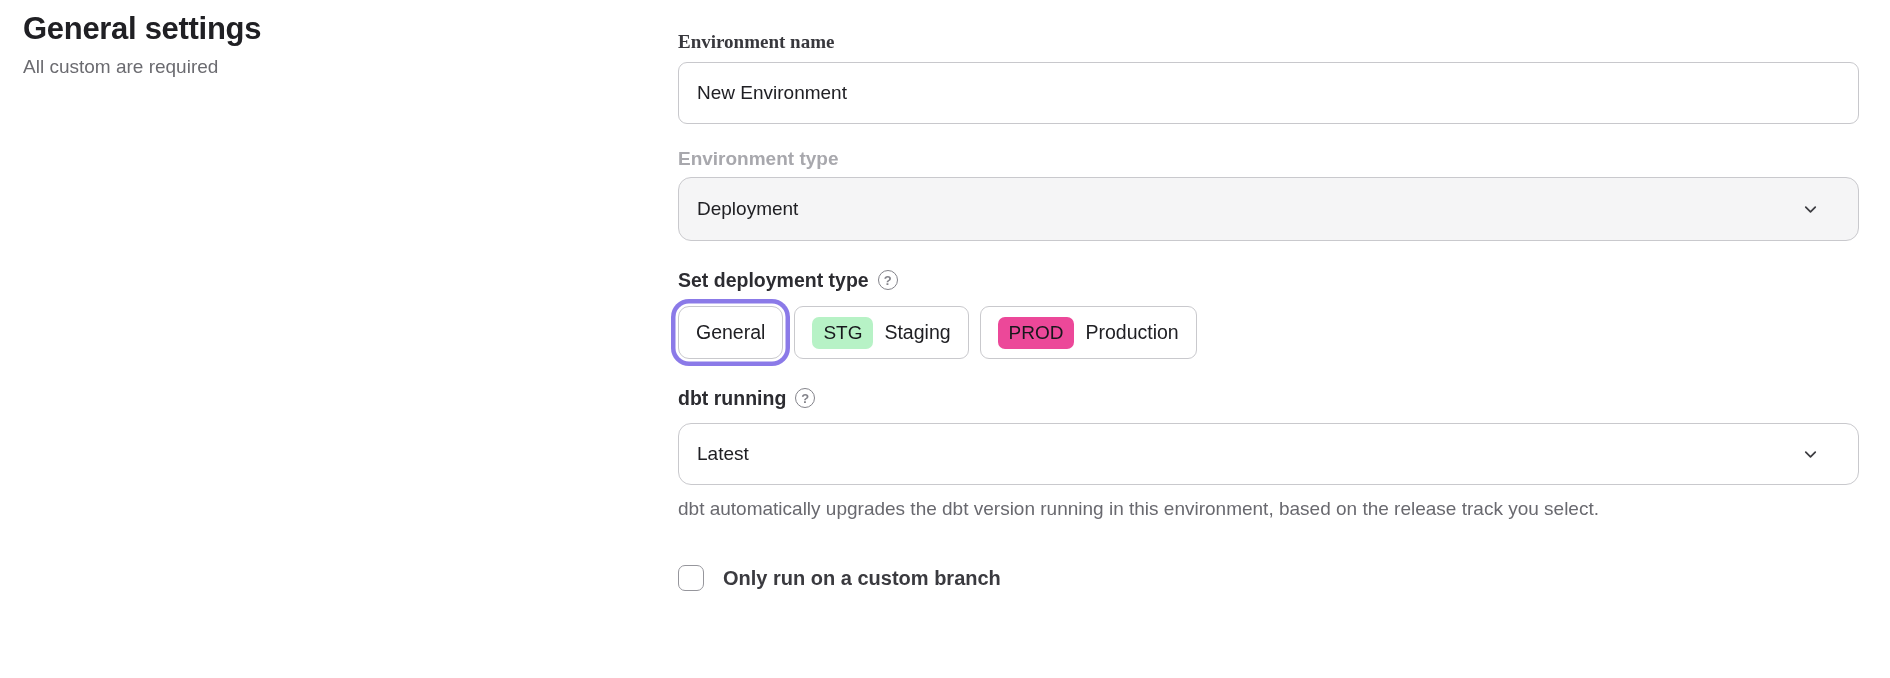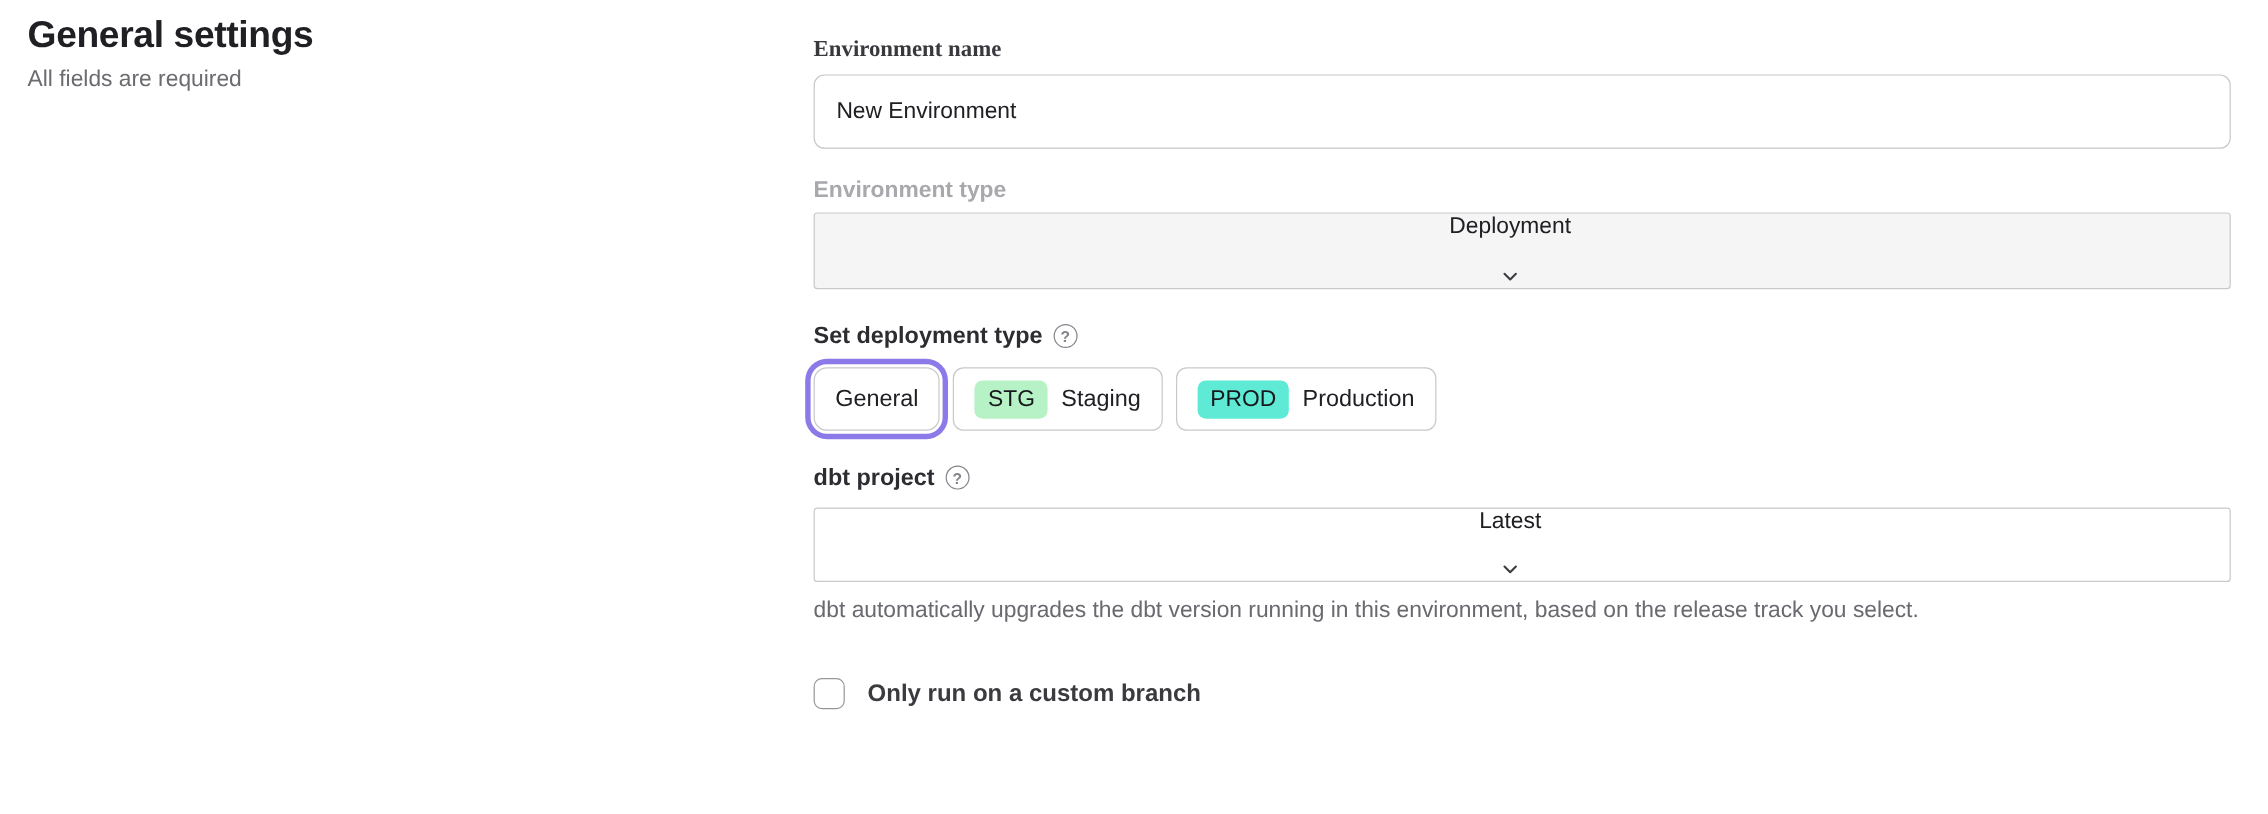--- a/index.html
+++ b/index.html
@@ -49,26 +49,25 @@
     background: #ffffff;
     outline: none;
   }
 
   .select {
     box-sizing: border-box;
     display: flex; align-items: center; justify-content: space-between;
     width: 100%; height: 64px;
     margin-top: 7px;
     border: 1.4px solid #c9c9cd;
-    border-radius: 3px;
+    border-radius: 13px;
     padding: 0 38px 0 18px;
     font-size: 19px; color: #202024;
     background: #ffffff;
     cursor: pointer;
-    flex-direction: column;
   }
   .select.is-disabled { background: #f5f5f6; cursor: default; }
   .select.version { margin-top: 13px; height: 62px; }
   .chevron { flex: 0 0 auto; display: block; }
 
   .helper {
     margin: 11px 0 0;
     font-size: 19px; line-height: 22px;
     color: #69696f;
   }
@@ -129,21 +128,21 @@
   }
   .checkbox-label {
     font-size: 20px; font-weight: 600; color: #3a3a3f;
   }
 </style>
 </head>
 <body>
 
 <div class="left-col">
   <h1 class="page-title">General settings</h1>
-  <p class="page-subtitle">All fields are required</p>
+  <p class="page-subtitle">All custom are required</p>
 </div>
 
 <div class="form-col">
 
   <label class="field-label first">Environment name</label>
   <input class="text-input" type="text" value="New Environment" style="">
 
   <label class="field-label disabled">Environment type</label>
   <div class="select is-disabled">
     <span>Deployment</span>
@@ -159,27 +158,27 @@
 
   <div class="button-row">
     <button class="type-btn selected">
       <span>General</span>
     </button>
     <button class="type-btn">
       <span class="badge" style="background-color: rgb(183, 242, 198);">STG</span>
       <span>Staging</span>
     </button>
     <button class="type-btn">
-      <span class="badge" style="background-color: #5eead4;">PROD</span>
+      <span class="badge" style="background-color: #ec4899;">PROD</span>
       <span>Production</span>
     </button>
   </div>
 
   <div class="section-row">
-    <span class="section-label">dbt project</span>
+    <span class="section-label">dbt running</span>
     <span class="help-icon">?</span>
   </div>
   <div class="select version">
     <span>Latest</span>
     <svg class="chevron" width="19" height="19" viewBox="0 0 24 24" fill="none" stroke="#3c3c41" stroke-width="2.2" stroke-linecap="round" stroke-linejoin="round">
       <polyline points="6 9 12 15 18 9"></polyline>
     </svg>
   </div>
   <p class="helper version-note">dbt automatically upgrades the dbt version running in this environment, based on the release track you select.</p>
 

